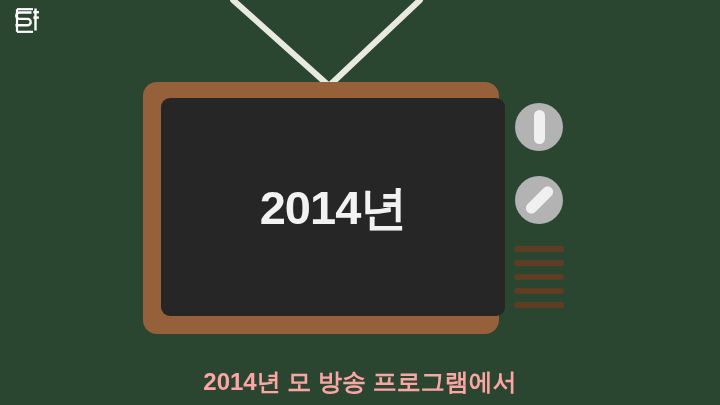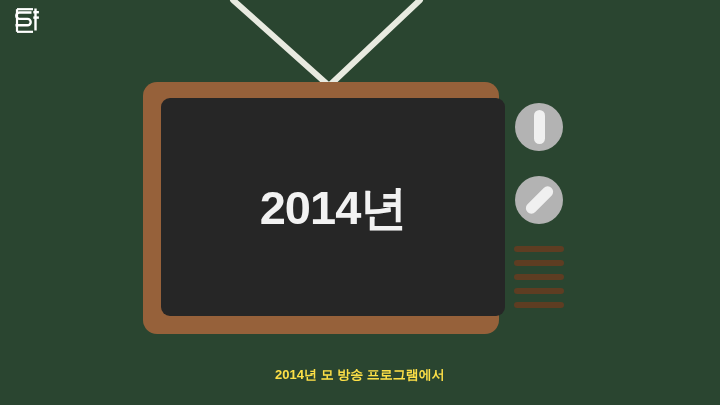--- a/index.html
+++ b/index.html
@@ -98,22 +98,22 @@
     border-radius:3px;
     margin-bottom:8px;
   }
 
   
   #subtitle {
     position:absolute;
     left:0; top:366px;
     width:720px;
     text-align:center;
-    color:#fde047;
-    font-size:13px;
+    color:#fca5a5;
+    font-size:24px;
     font-weight:bold;
     letter-spacing:0px;
     user-select:none;
   }
 </style>
 </head>
 <body>
 
 <div id="stage">
 

